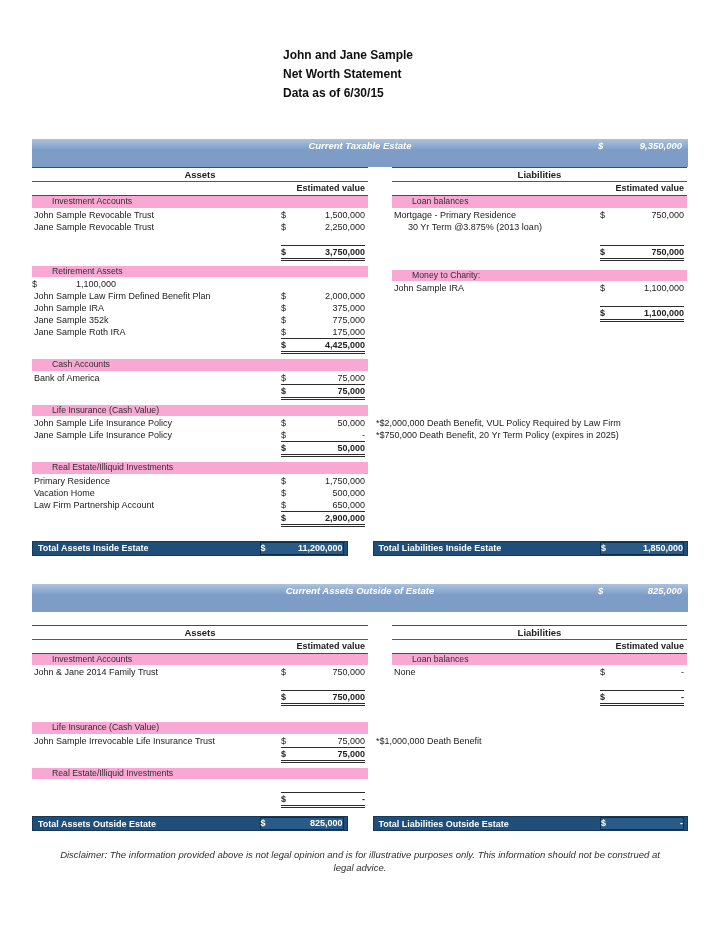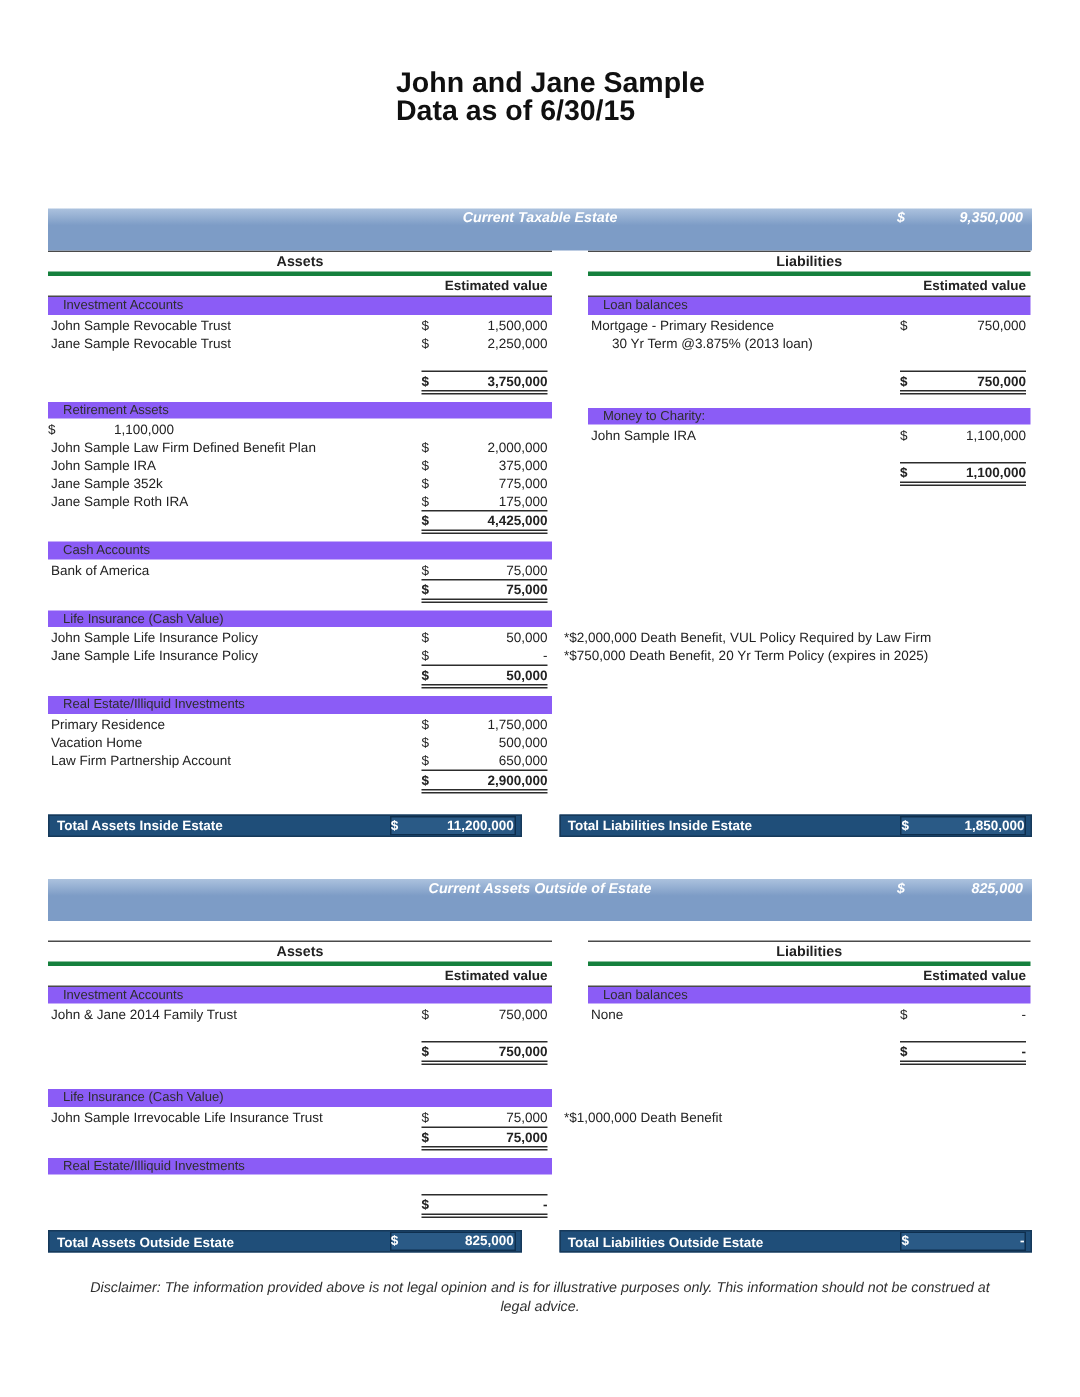--- a/index.html
+++ b/index.html
@@ -9,38 +9,38 @@
     font-family:"Liberation Sans", sans-serif; color:#222;
     overflow:hidden;
   }
   
   .header { position:relative; height:139px; }
   .logo { position:absolute; left:76px; top:50px; width:110px; text-align:center; }
   .logo svg { display:block; margin:0 auto 2px auto; }
   .logo-name { font-size:12.5px; font-weight:bold; letter-spacing:2px; color:#1e3f66; }
   .logo-sub { font-size:6.3px; letter-spacing:1.2px; color:#1e3f66; margin-top:1px; }
   .logo-tag { height:2px; width:92px; background:#9db3cf; opacity:.65; margin:3px auto 0 auto; }
-  .title-block { position:absolute; left:264px; top:46px; font-size:19px; font-weight:bold; line-height:19px; color:#101010; }
+  .title-block { position:absolute; left:283px; top:46px; font-size:12px; font-weight:bold; line-height:19px; color:#101010; }
   
   .content { width:656px; margin:0 32px; }
   .banner { position:relative; height:28px; line-height:14px;
     background:linear-gradient(#acc2de 0%, #7d9cc6 40%, #7d9cc6 100%);
     color:#fff; font-weight:bold; font-style:italic; font-size:9.5px; }
   .banner .b-title { position:absolute; left:0; right:0; text-align:center; }
   .banner .amt { position:absolute; right:3px; top:0; height:14px; line-height:14px; }
   .sec2-banner { margin-top:28px; }
   .cols { display:flex; align-items:flex-start; }
   .cols.gap-top { margin-top:13px; }
   .col { width:336px; }
   .col.liab { width:295px; margin-left:24px; }
   .col-head { border-top:1px solid #4a4a4a; }
-  .col-title { text-align:center; font-weight:bold; font-size:9.5px; line-height:13px; border-bottom:3px solid #15803d; }
+  .col-title { text-align:center; font-weight:bold; font-size:9.5px; line-height:13px; border-bottom:1px solid #15803d; }
   .col-valhead { text-align:right; font-weight:bold; font-size:9px; line-height:13px; padding-right:3px; border-bottom:1px solid #4a4a4a; }
   .group { margin-bottom:5px; }
-  .group-bar { background:#8b5cf6; color:#2e2e2e; font-size:8.7px; line-height:11.5px; height:11.5px; padding-left:10px; margin-bottom:1px;
+  .group-bar { background:#f9a8d4; color:#2e2e2e; font-size:8.7px; line-height:11.5px; height:11.5px; padding-left:20px; margin-bottom:1px;
     white-space:nowrap; overflow:hidden; }
   .row { display:flex; align-items:flex-start; min-height:12px; font-size:9px; line-height:12px; position:relative; }
   .row.blank { height:12px; }
   .lbl { flex:1 1 auto; padding-left:2px; white-space:nowrap; }
   .lbl-sub { padding-left:14px; }
   .amt { flex:0 0 84px; width:84px; margin-right:3px; display:flex; line-height:12px; }
   .cur { width:14px; text-align:left; }
   .val { flex:1; text-align:right; }
   .subtotal .amt { border-top:1px solid #2c2c2c; border-bottom:3px double #2c2c2c; font-weight:bold; }
   .note { position:absolute; left:calc(100% + 8px); top:0; white-space:nowrap; font-size:9px; color:#222; }
@@ -61,20 +61,21 @@
   
   .disclaimer { margin:17px auto 0 auto; max-width:612px; text-align:center;
     font-style:italic; font-size:9.5px; line-height:13px; color:#2f2f2f; }
 </style>
 </head>
 <body>
 
 <div class="header">
   <div class="title-block">
     <div>John and Jane Sample</div>
+    <div>Net Worth Statement</div>
     <div>Data as of 6/30/15</div>
   </div>
 </div>
 
 <div class="content">
 
   <div class="banner">
     <span class="b-title">Current Taxable Estate</span>
     <span class="amt">
       <span class="cur">$</span>

